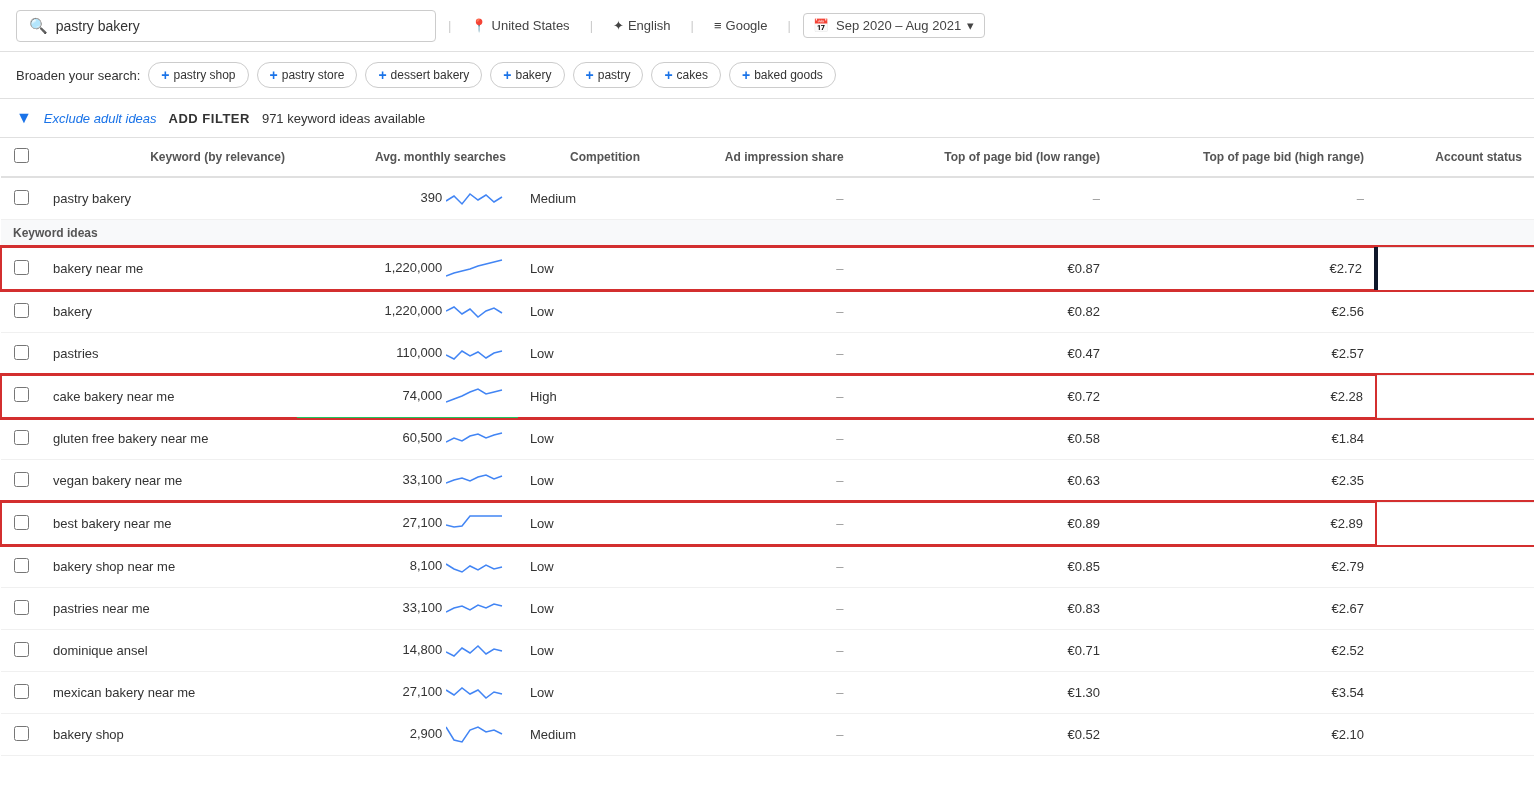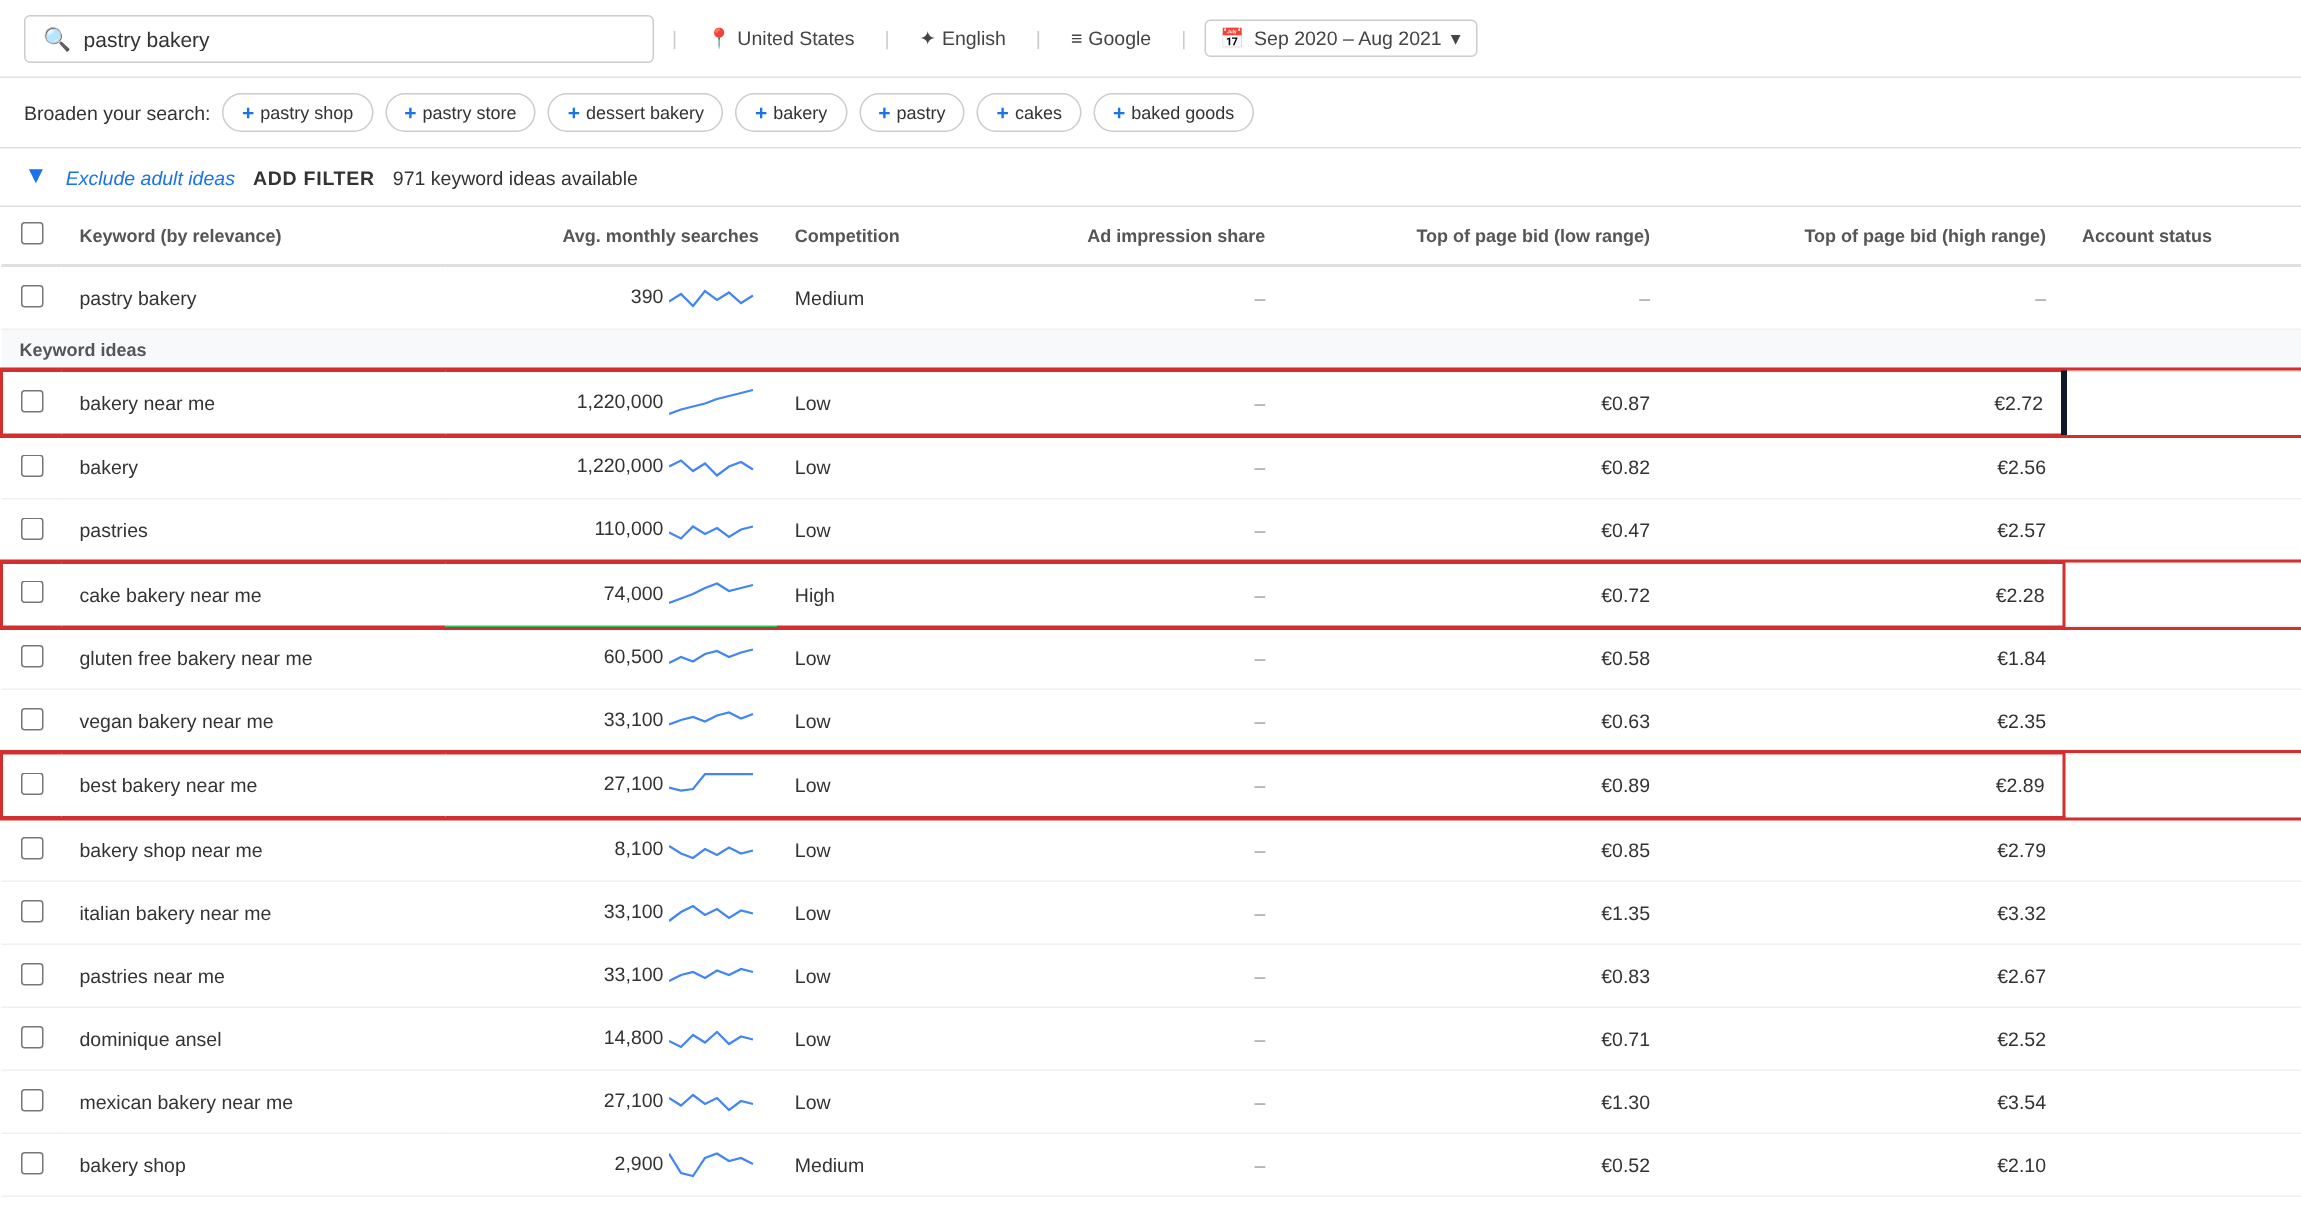--- a/index.html
+++ b/index.html
@@ -117,21 +117,21 @@
     table {
       width: 100%;
       border-collapse: collapse;
     }
     thead tr {
       border-bottom: 2px solid #e0e0e0;
       background: #fff;
     }
     th {
       padding: 10px 12px;
-      text-align: left;
+      text-align: right;
       font-size: 12px;
       font-weight: 600;
       color: #555;
       white-space: nowrap;
     }
     th.right { text-align: right; }
     td {
       padding: 8px 12px;
       font-size: 13px;
       border-bottom: 1px solid #f0f0f0;
@@ -411,37 +411,20 @@
     <td style="">Low</td>
     <td class="num-cell dash" style="">–</td>
     <td class="num-cell currency" style="">€0.85</td>
     <td class="num-cell currency" style="">€2.79</td>
     <td></td>
   </tr>
         <tr>
     <td class="cb-cell" style="">
       <input type="checkbox" class="cb" style="">
     </td>
-    <td style="">italian bakery near me</td>
-    <td class="num-cell" style="">
-      33,100
-      <svg class="sparkline" width="60" height="25" viewBox="0 0 60 25">
-        <polyline points="0,18 8,12 16,8 24,14 32,10 40,16 48,11 56,13" fill="none" stroke="#4285f4" stroke-width="1.5"></polyline>
-      </svg>
-    </td>
-    <td style="">Low</td>
-    <td class="num-cell dash" style="">–</td>
-    <td class="num-cell currency" style="">€1.35</td>
-    <td class="num-cell currency" style="">€3.32</td>
-    <td></td>
-  </tr>
-        <tr>
-    <td class="cb-cell" style="">
-      <input type="checkbox" class="cb" style="">
-    </td>
     <td style="">pastries near me</td>
     <td class="num-cell" style="">
       33,100
       <svg class="sparkline" width="60" height="25" viewBox="0 0 60 25">
         <polyline points="0,16 8,12 16,10 24,14 32,9 40,12 48,8 56,10" fill="none" stroke="#4285f4" stroke-width="1.5"></polyline>
       </svg>
     </td>
     <td style="">Low</td>
     <td class="num-cell dash" style="">–</td>
     <td class="num-cell currency" style="">€0.83</td>

